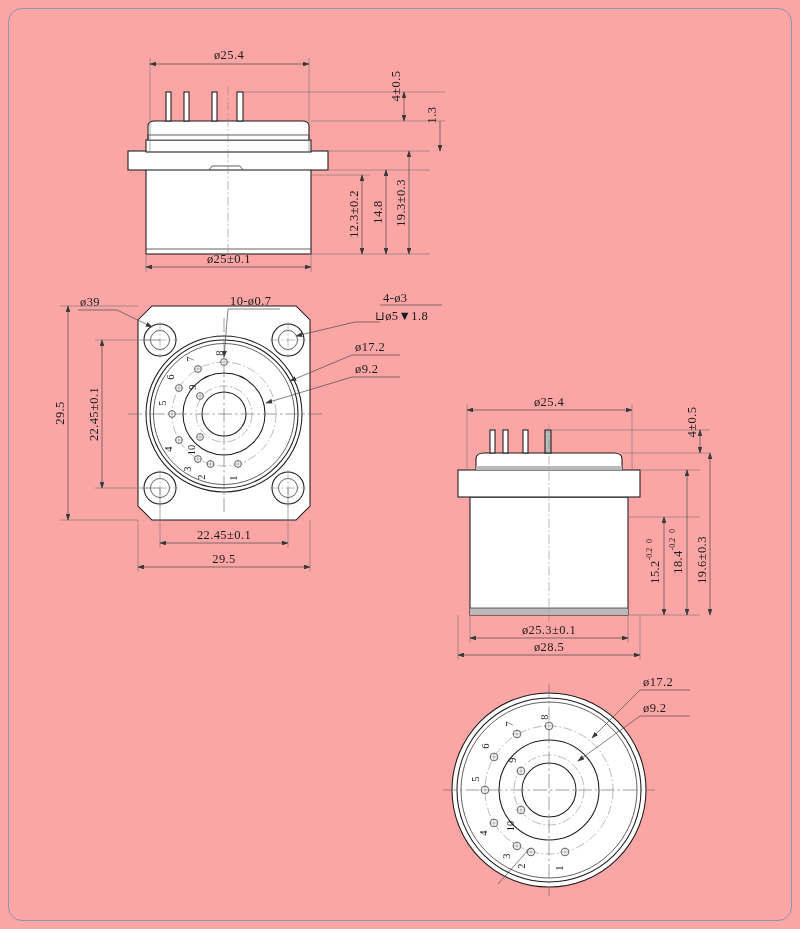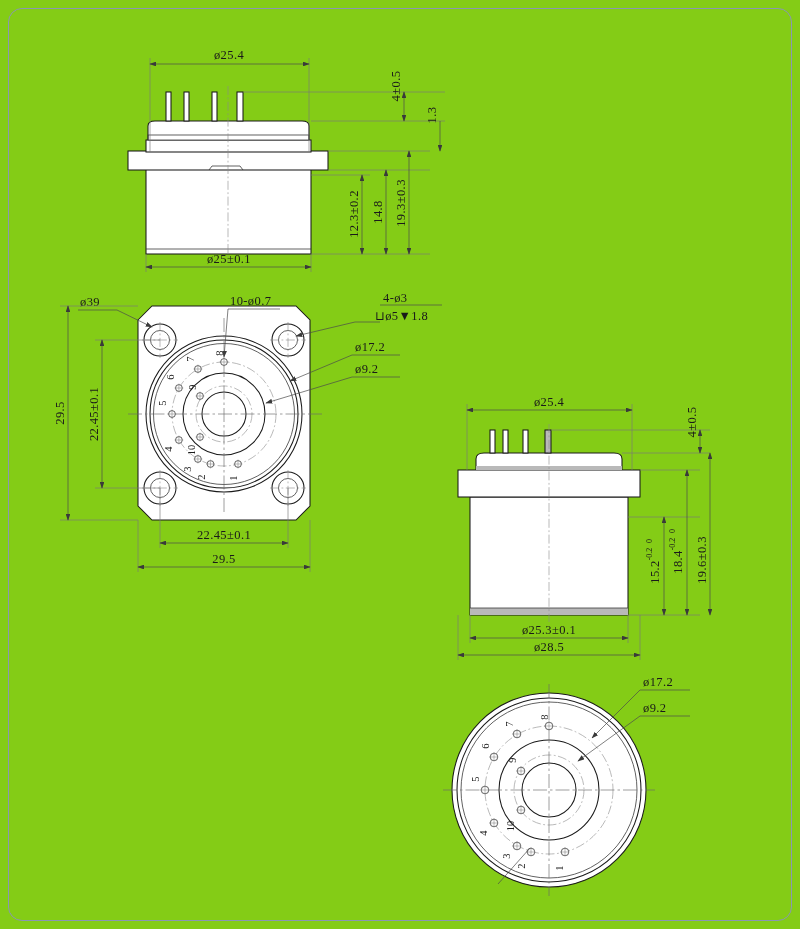--- a/index.html
+++ b/index.html
@@ -1,17 +1,17 @@
 <!DOCTYPE html>
 <html><head>
 <meta charset="utf-8">
 <style>
   html,body{margin:0;padding:0;background:#ffffff;}
   body{width:800px;height:929px;font-family:"Liberation Serif",serif;color:#1a1a1a;}
-  #page{position:relative;width:800px;height:929px;overflow:hidden;background:#84cc16;text-align:right;}
+  #page{position:relative;width:800px;height:929px;overflow:hidden;background:#fca5a5;text-align:right;}
   #frame{position:absolute;left:8px;top:8px;width:784px;height:913px;
          border:1.3px solid #8a97b2;border-radius:14px;box-sizing:border-box;}
   svg{position:absolute;left:0;top:0;width:800px;height:929px;}
   .ln{stroke:#1a1a1a;stroke-width:1.05;fill:none;}
   .thin{stroke:#3a3a3a;stroke-width:0.8;fill:none;}
   .dim{stroke:#4a4a4a;stroke-width:0.7;fill:none;}
   .ext{stroke:#7a7a7a;stroke-width:0.65;fill:none;}
   .center{stroke:#6a6a6a;stroke-width:0.65;fill:none;stroke-dasharray:14 3 2.5 3;}
   .centerf{stroke:#8a8a8a;stroke-width:0.6;fill:none;stroke-dasharray:9 2.5 1.8 2.5;}
   .lead{stroke:#4a4a4a;stroke-width:0.7;fill:none;}

